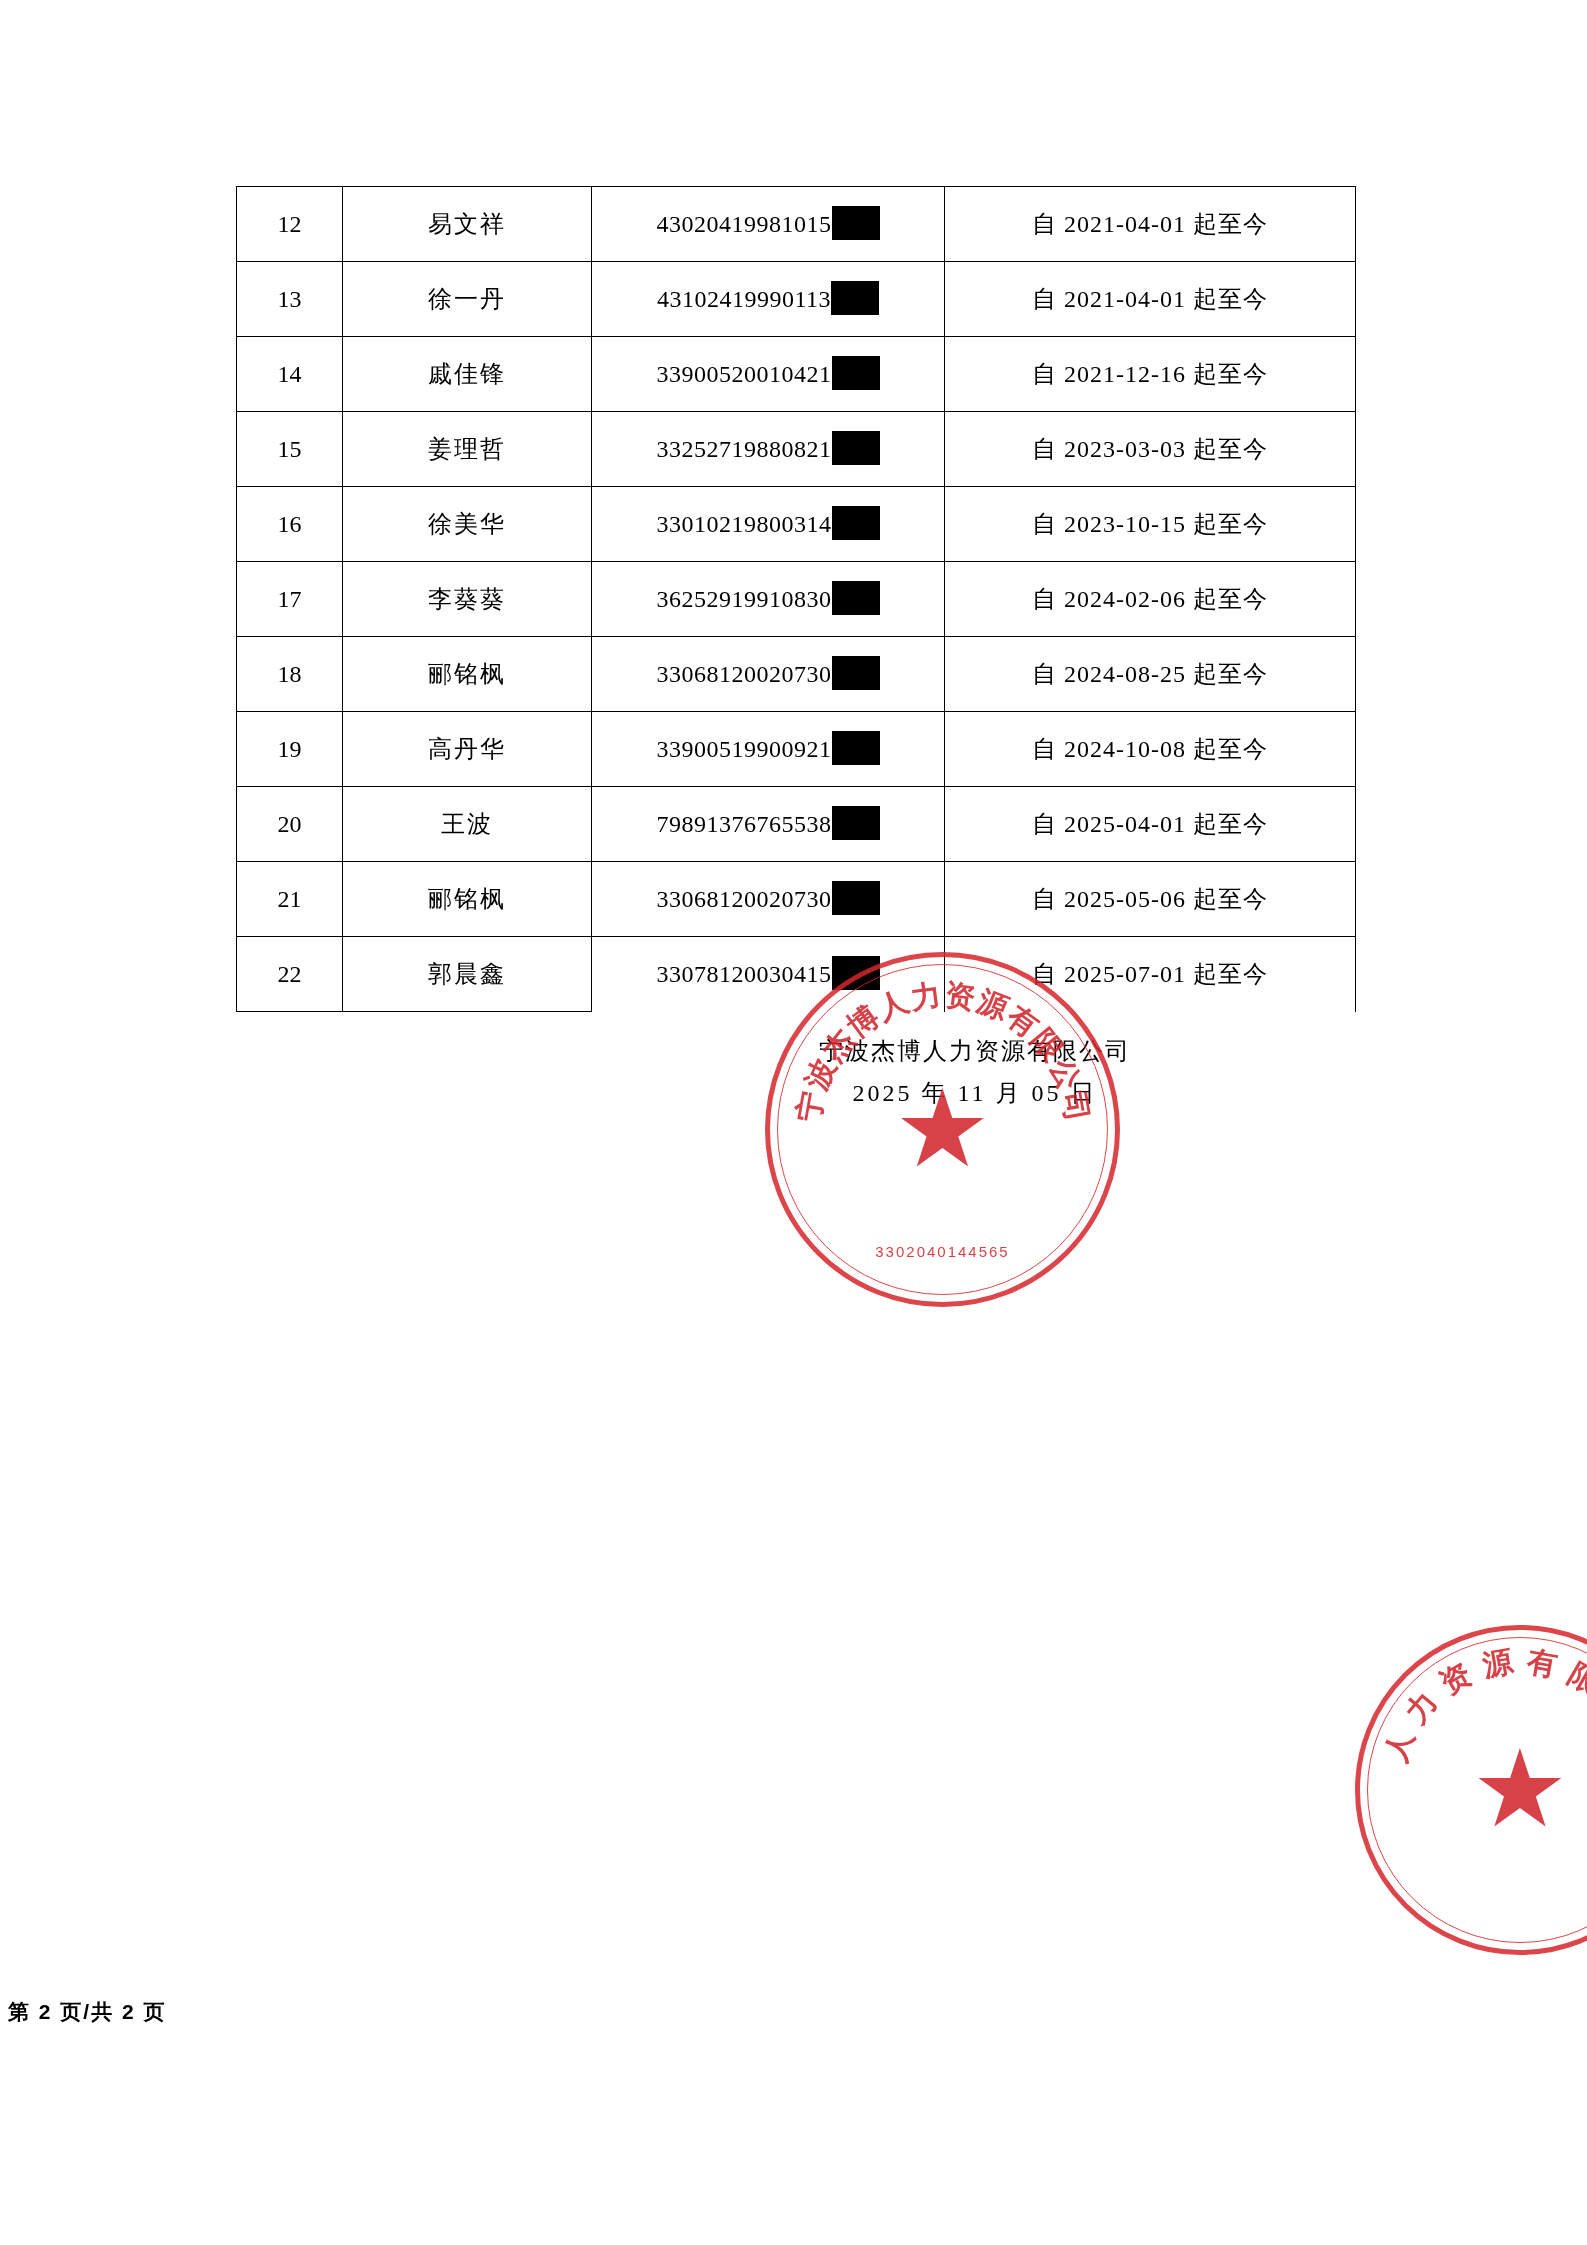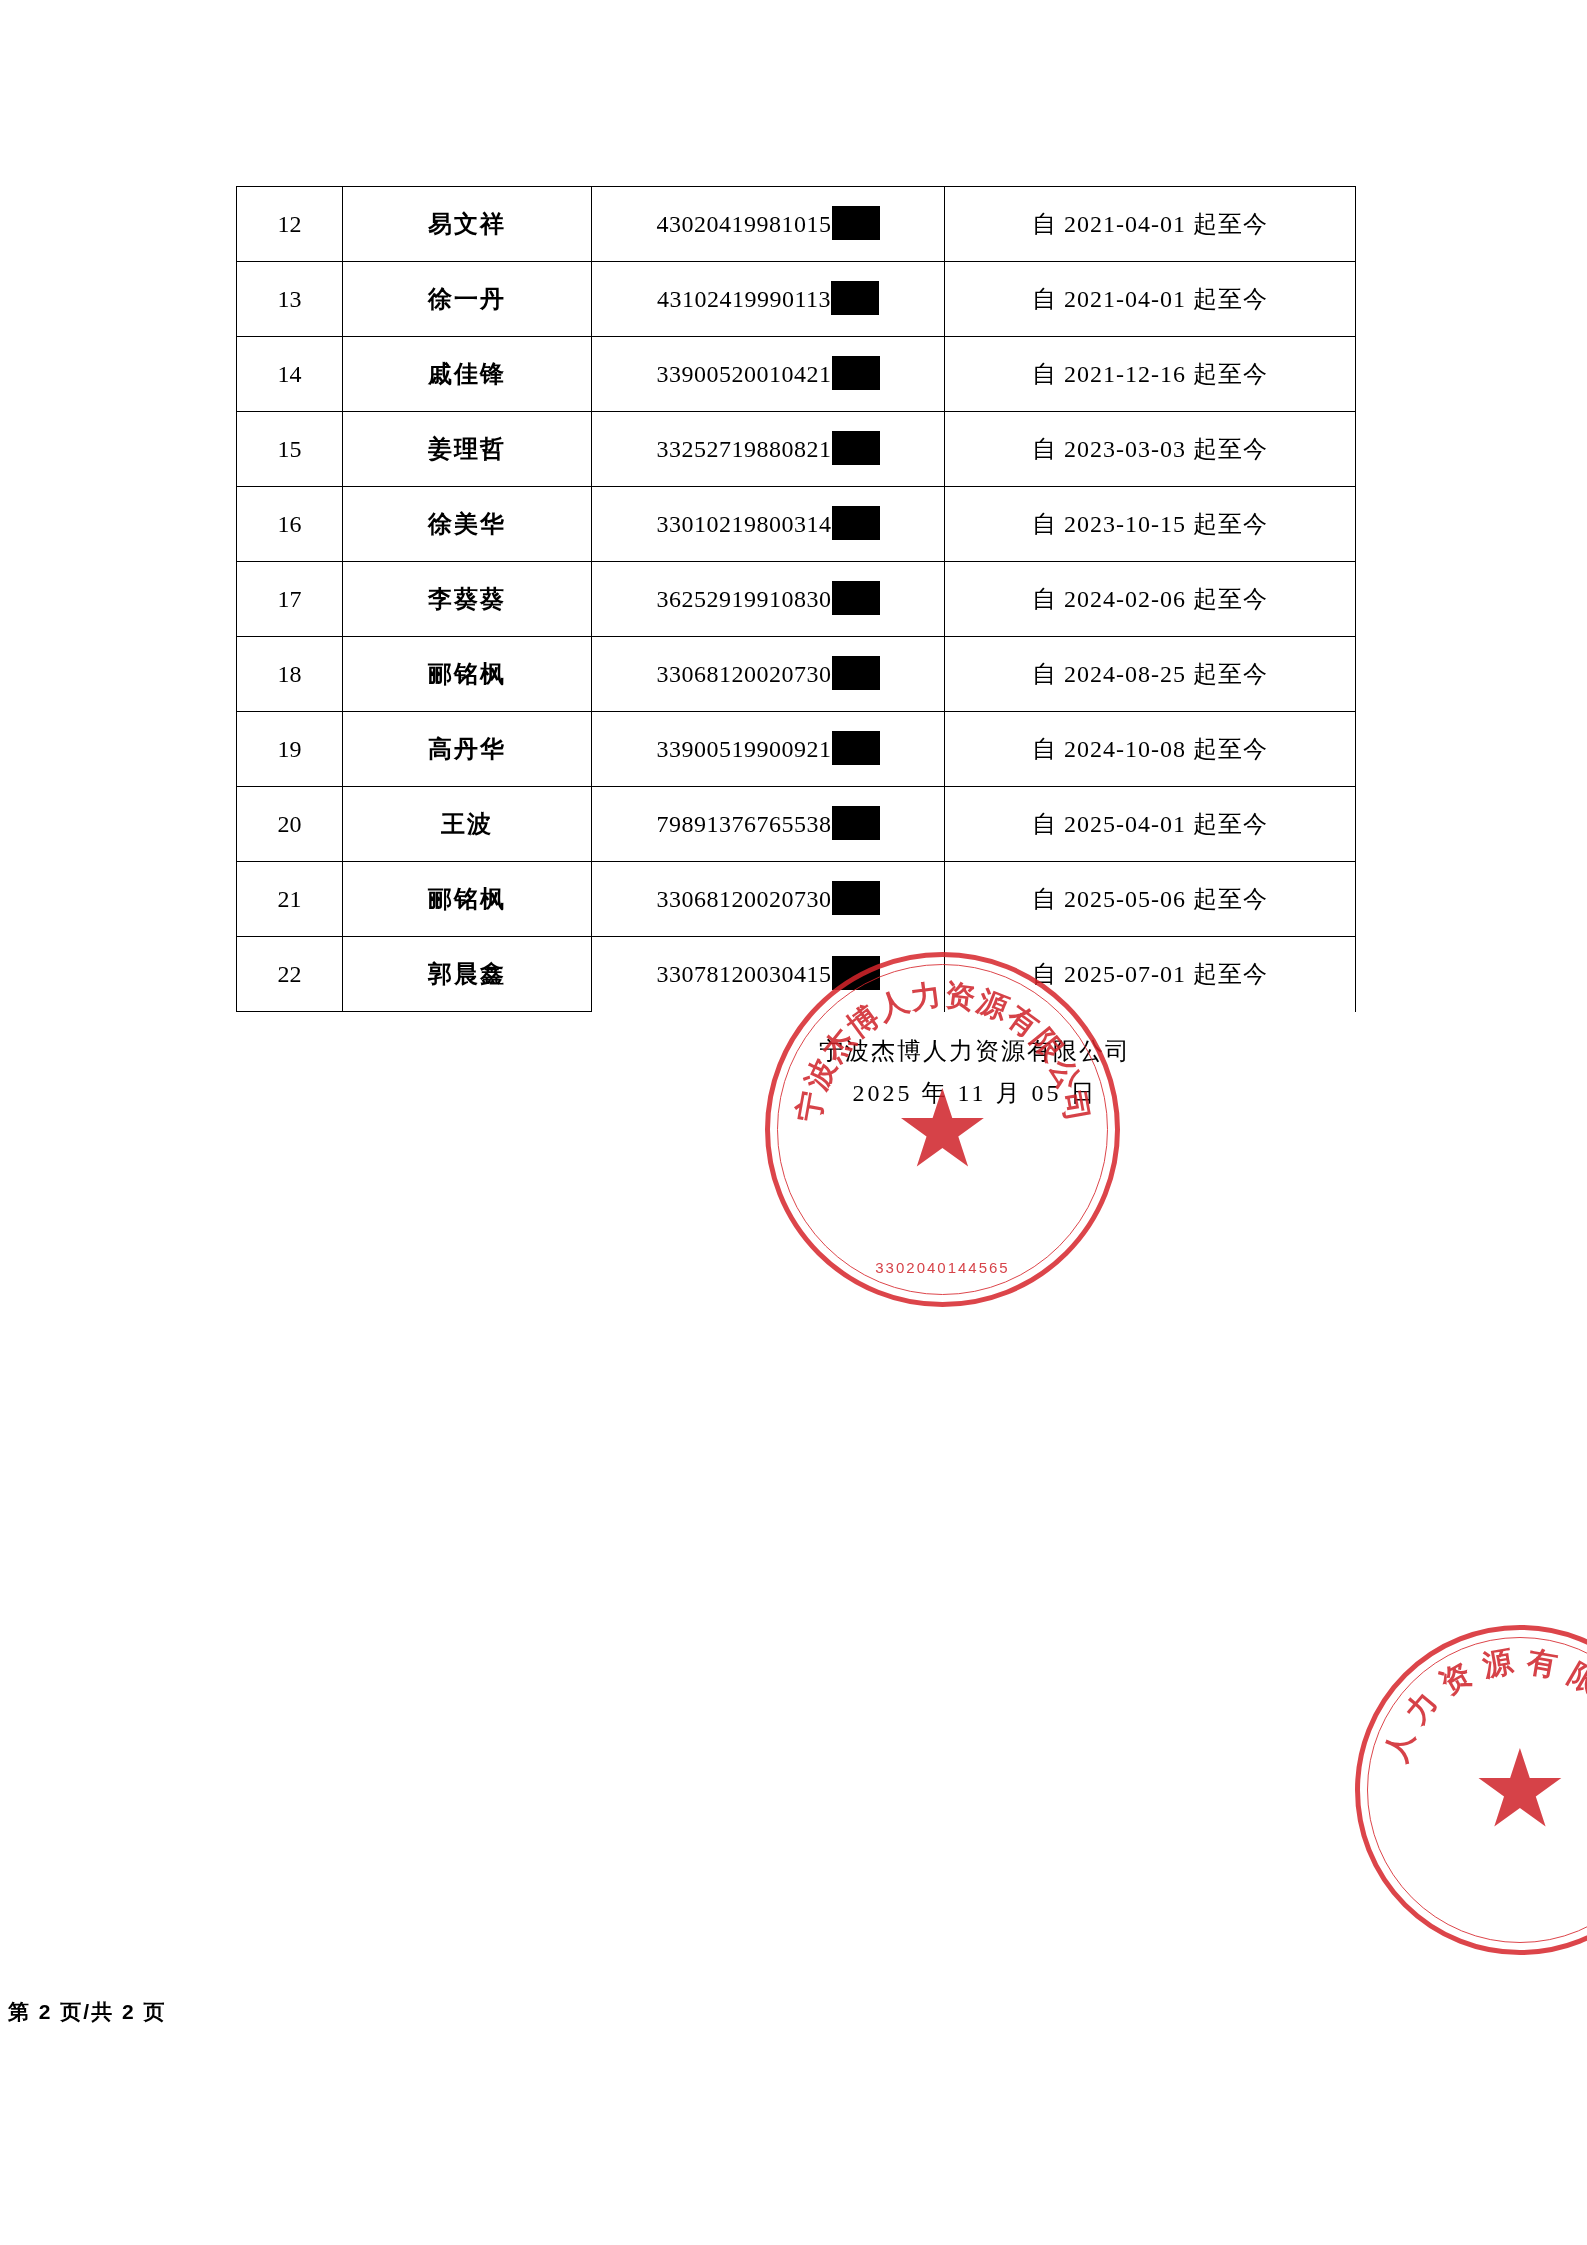--- a/index.html
+++ b/index.html
@@ -33,21 +33,21 @@
     font-size: 24px;
     padding: 0;
   }
   .col-idx   { width: 105px; }
   .col-name  { width: 248px; }
   .col-id    { width: 352px; }
   .col-date  { width: 410px; }
 
   .cell-name {
     font-family: "Liberation Serif", "DejaVu Serif", serif;
-    font-weight: 700;
+    font-weight: 400;
     font-size: 25px;
     letter-spacing: 2px;
     margin-left: 27px;
   }
   .cell-idx {
     font-size: 24px;
     margin-top: 25px;
   }
   .cell-id {
     position: relative;
@@ -125,21 +125,21 @@
     font-size: 108px;
     line-height: 1;
   }
   .stamp-arc-text {
     position: absolute;
     left: 0; top: 0; width: 100%; height: 100%;
   }
   .stamp-num {
     position: absolute;
     left: 0;
-    bottom: 26px;
+    bottom: 42px;
     width: 100%;
     text-align: center;
     color: #cf2229;
     font-size: 15px;
     letter-spacing: 2px;
     font-family: "Liberation Sans", sans-serif;
   }
   .stamp-partial {
     left: 1355px;
     top: 1625px;

